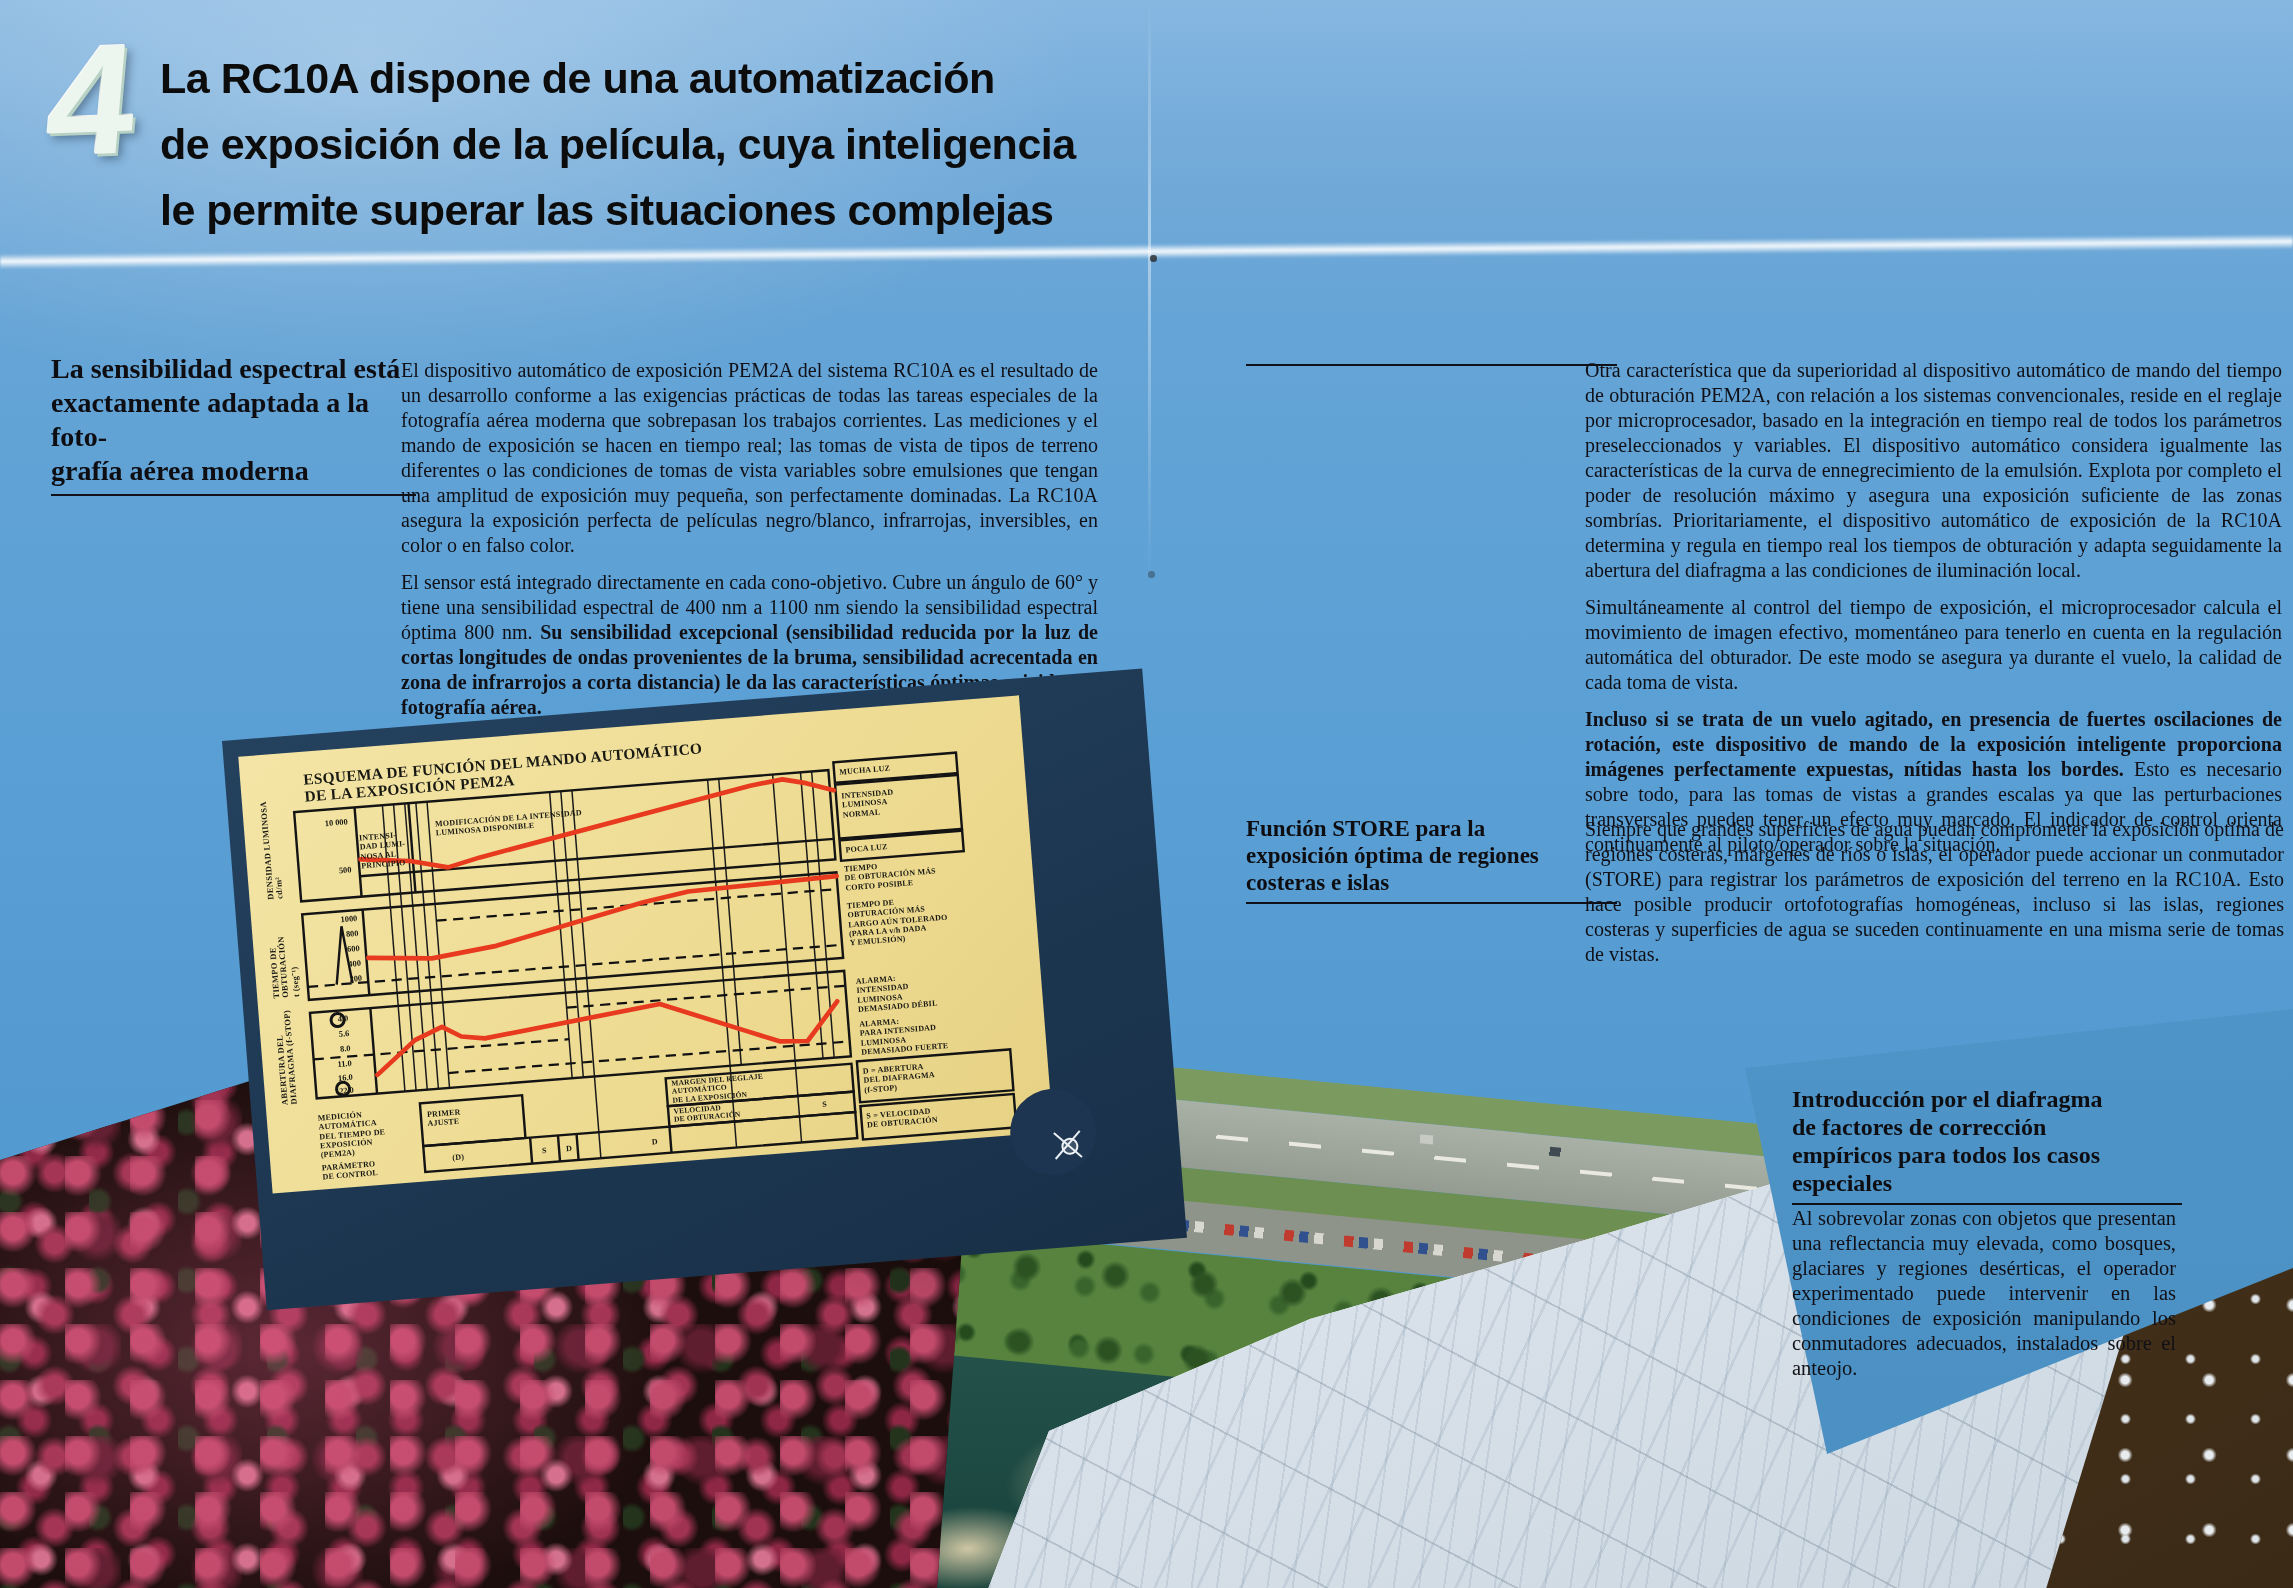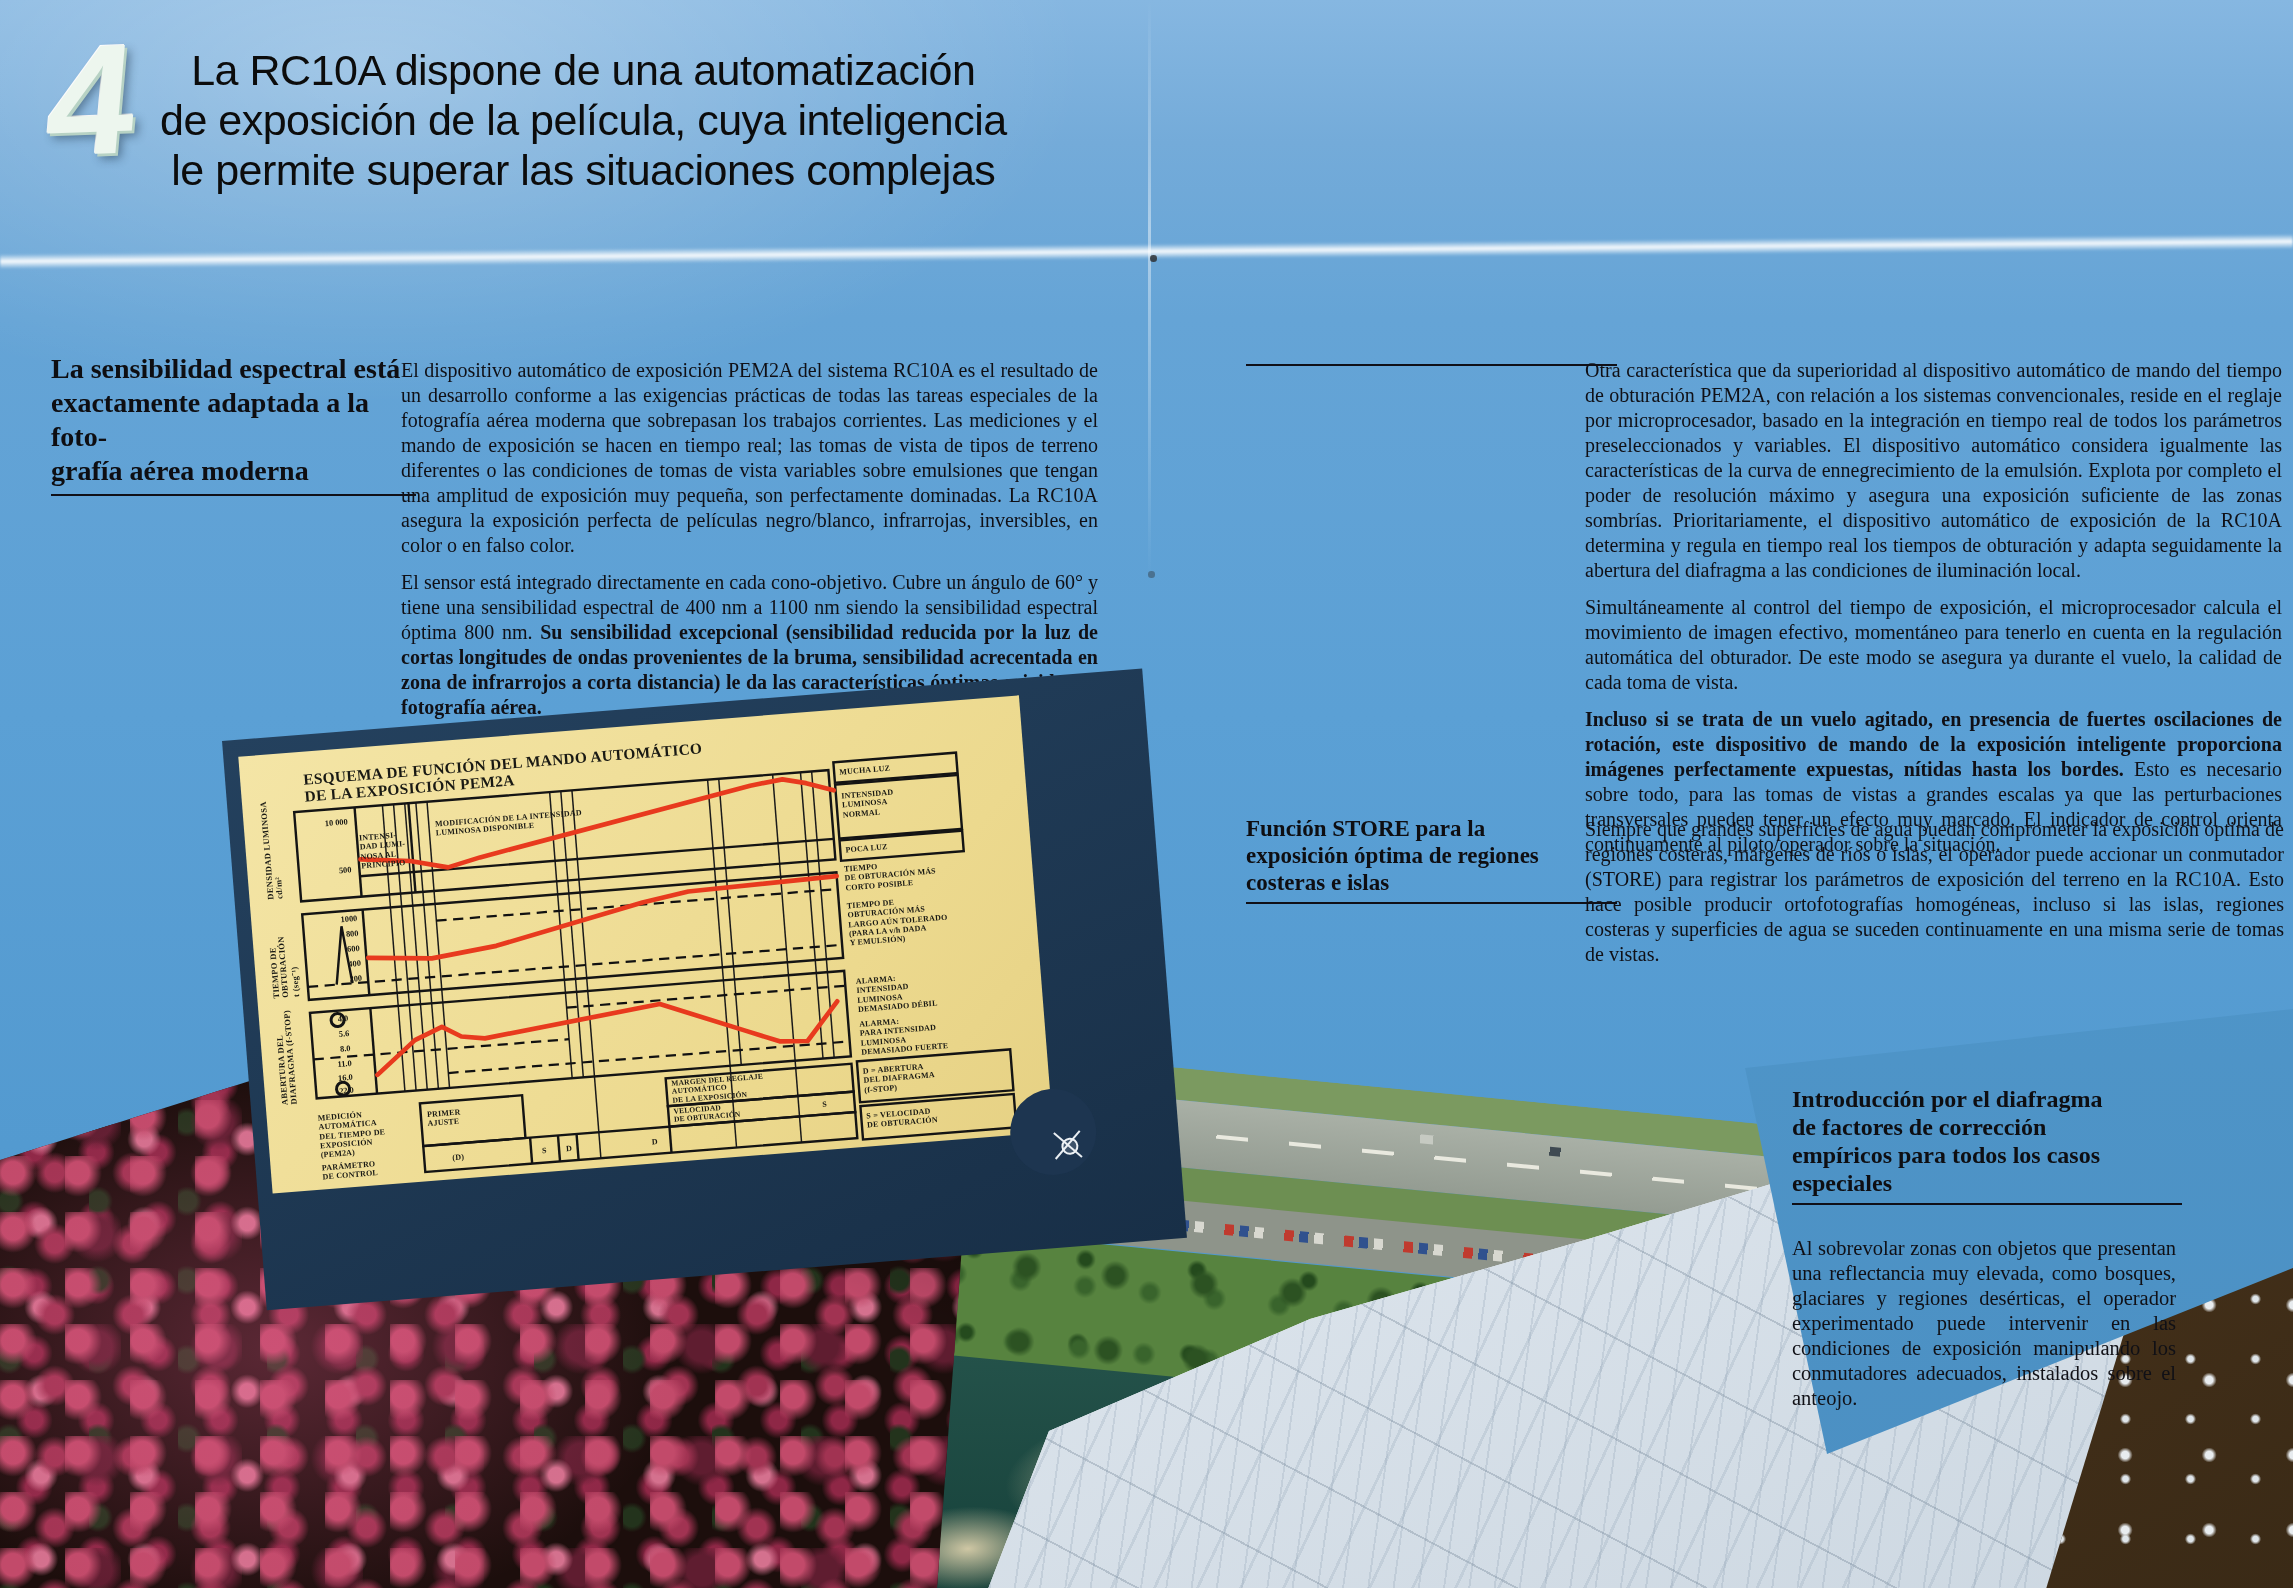--- a/index.html
+++ b/index.html
@@ -8,21 +8,21 @@
     background:
       radial-gradient(1025px 485px at 16% 4%, rgba(255,255,255,.28), transparent 70%),
       linear-gradient(180deg,#86b7e1 0%,#74abd9 9%,#65a4d6 20%,#5ba0d5 45%,#539ad0 72%,#4e96cd 100%);}
   [data-bind-lines]{white-space:pre-line;}
   .abs{position:absolute;}
   
   .num4{position:absolute;left:48px;top:20.5px;font-family:"Liberation Sans",sans-serif;
     font-weight:bold;font-size:157px;line-height:1;transform:skewX(-7deg) rotate(-2deg);
     color:#edf6ee;text-shadow:2.8px 2.8px 0 #b7d2c4,5.6px 5.6px 9.3px rgba(20,40,60,.45),-0.9px -0.9px 0 #ffffff;}
   .headline{position:absolute;left:160px;top:45px;font-family:"Liberation Sans",sans-serif;
-    font-weight:normal;font-size:43px;line-height:50px;letter-spacing:-0.5px;color:#0c0c0c;text-align:center;}
+    font-weight:bold;font-size:43px;line-height:66px;letter-spacing:-0.5px;color:#0c0c0c;}
   .crease-h{position:absolute;left:0;top:244px;width:2293px;height:15px;transform:rotate(-.5deg);
     background:linear-gradient(180deg,transparent,rgba(255,255,255,.95) 50%,transparent);filter:blur(0.9px);}
   .crease-v{position:absolute;left:1148px;top:0;width:2.8px;height:578px;
     background:linear-gradient(180deg,rgba(255,255,255,.0),rgba(255,255,255,.45) 40%,rgba(255,255,255,0));}
   .fold-dot{position:absolute;width:6.5px;height:6.5px;border-radius:50%;background:#2a2a2a;opacity:.8;}
   
   .colhead{position:absolute;font-weight:bold;color:#0e0e12;}
   .colhead .rule{display:block;height:0;border-bottom:2.8px solid #101018;margin-top:5.6px;}
   .h-left{left:51px;top:352px;width:365px;font-size:28px;line-height:34px;}
   .h-right{left:1246px;top:358px;width:371px;font-size:23px;line-height:27px;}
@@ -190,21 +190,21 @@
     <p data-bind="sections.store.body">Siempre que grandes superficies de agua puedan comprometer la exposición óptima de regiones costeras, márgenes de ríos o islas, el operador puede accionar un conmutador (STORE) para registrar los parámetros de exposición del terreno en la RC10A. Esto hace posible producir ortofotografías homogéneas, incluso si las islas, regiones costeras y superficies de agua se suceden continuamente en una misma serie de tomas de vistas.</p>
   </div>
 
   <div class="colhead abs h-intro">
     <span data-bind-lines="sections.empirical.heading_lines">Introducción por el diafragma
 de factores de corrección
 empíricos para todos los casos
 especiales</span>
     <span class="rule"></span>
   </div>
-  <div class="body-col abs b-intro" style="text-align:justify;margin-top:30px;">
+  <div class="body-col abs b-intro" style="text-align:justify;">
     <p data-bind="sections.empirical.body">Al sobrevolar zonas con objetos que presentan una reflectancia muy elevada, como bosques, glaciares y regiones desérticas, el operador experimentado puede intervenir en las condiciones de exposición manipulando los conmutadores adecuados, instalados sobre el anteojo.</p>
   </div>
 
   <div class="board">
     <div class="card">
       <svg width="783" height="438" viewBox="0 0 840 470">
 
         <g stroke="#1a1a1a" stroke-width="1.6">
           <line x1="150" y1="64" x2="150" y2="372"></line>
             <line x1="162" y1="64" x2="162" y2="372"></line>

